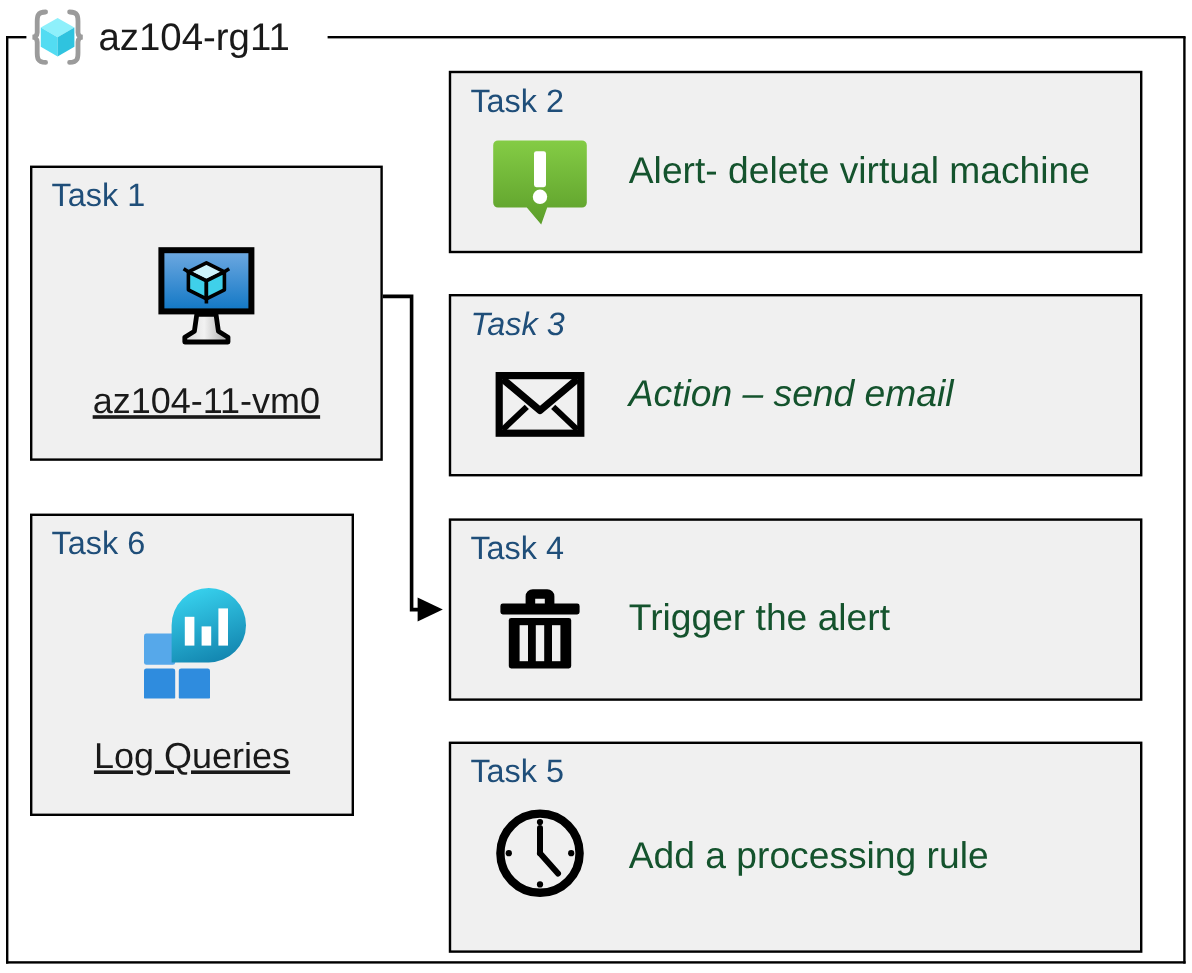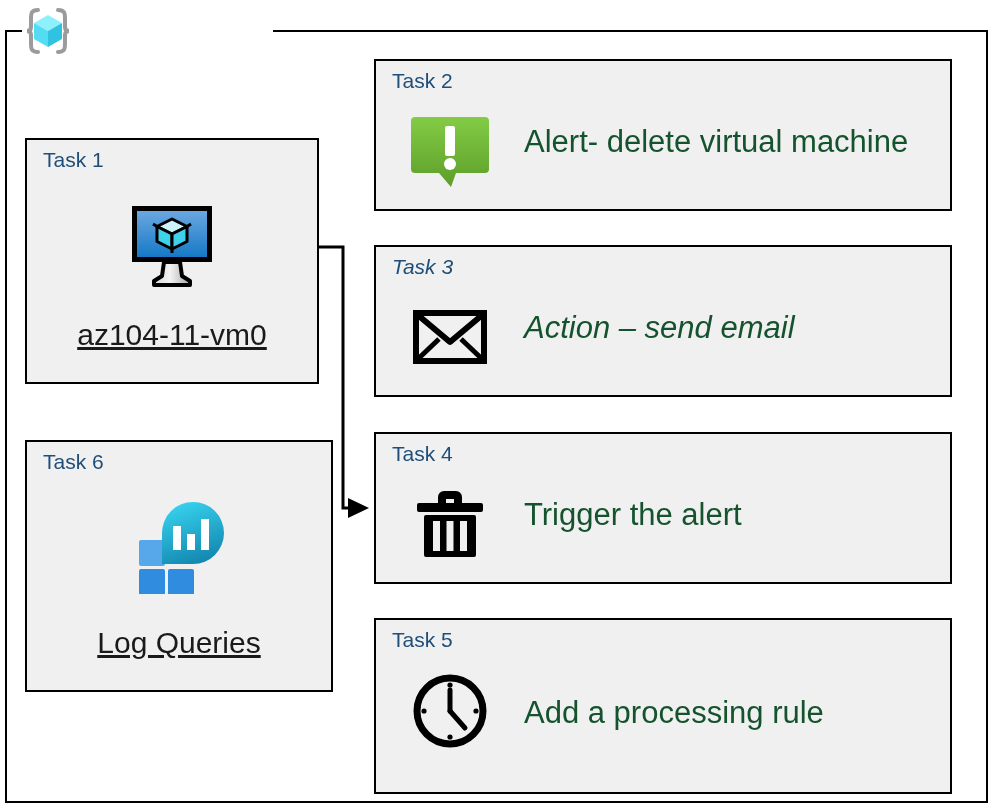--- a/index.html
+++ b/index.html
@@ -73,21 +73,21 @@
   .task-card {
     position: absolute;
     box-sizing: border-box;
     background: #f0f0f0;
     border: 2px solid #000000;
   }
   .task-label {
     position: absolute;
     left: 16px;
     top: 8px;
-    font-size: 21px;
+    font-size: 27px;
     color: #1f4e79;
     white-space: nowrap;
   }
 
   
   .vcard .vcard-icon {
     position: absolute;
     left: 50%;
     transform: translateX(-50%);
     top: 56px;
@@ -119,21 +119,21 @@
     left: 148px;
     top: 50%;
     transform: translateY(-30%);
     font-size: 31px;
     color: #14532d;
     white-space: nowrap;
   }
 
   
   #task1 { left: 25px;  top: 138px; width: 294px; height: 246px; }
-  #task6 { left: 25px;  top: 440px; width: 308px; height: 252px; }
+  #task6 { left: 25px;  top: 428px; width: 270px; height: 252px; }
   #task2 { left: 374px; top: 59px;  width: 578px; height: 152px; }
   #task3 { left: 374px; top: 245px; width: 578px; height: 152px; font-style: italic; }
   #task4 { left: 374px; top: 432px; width: 578px; height: 152px; }
   #task5 { left: 374px; top: 618px; width: 578px; height: 176px; }
 
   
   #connector {
     position: absolute;
     left: 0;
     top: 0;
@@ -157,20 +157,21 @@
 
       <path d="M36 5 C43 5 43 9 43 13 L43 22 C43 25 45 26 47 26 C45 26 43 27 43 30 L43 39 C43 43 43 47 36 47" fill="none" stroke="#9b9b9b" stroke-width="4" stroke-linecap="round"></path>
 
       <polygon points="26,10 40,18 26,26 12,18" fill="#8ef0fb"></polygon>
 
       <polygon points="12,18 26,26 26,42 12,34" fill="#53dcf2"></polygon>
 
       <polygon points="40,18 40,34 26,42 26,26" fill="#2fc3df"></polygon>
     </svg>
   </span>
+  <span id="rg-title-text">az104-rg11</span>
 </div>
 
 <svg id="connector" aria-hidden="true">
   <path d="M 210 247 L 343 247 L 343 508 L 351 508" fill="none" stroke="#000000" stroke-width="3"></path>
   <polygon points="348,498 369,508 348,518" fill="#000000"></polygon>
 </svg>
 
 <div class="task-card vcard" id="task1">
   <span class="task-label">Task 1</span>
   <span class="vcard-icon">

